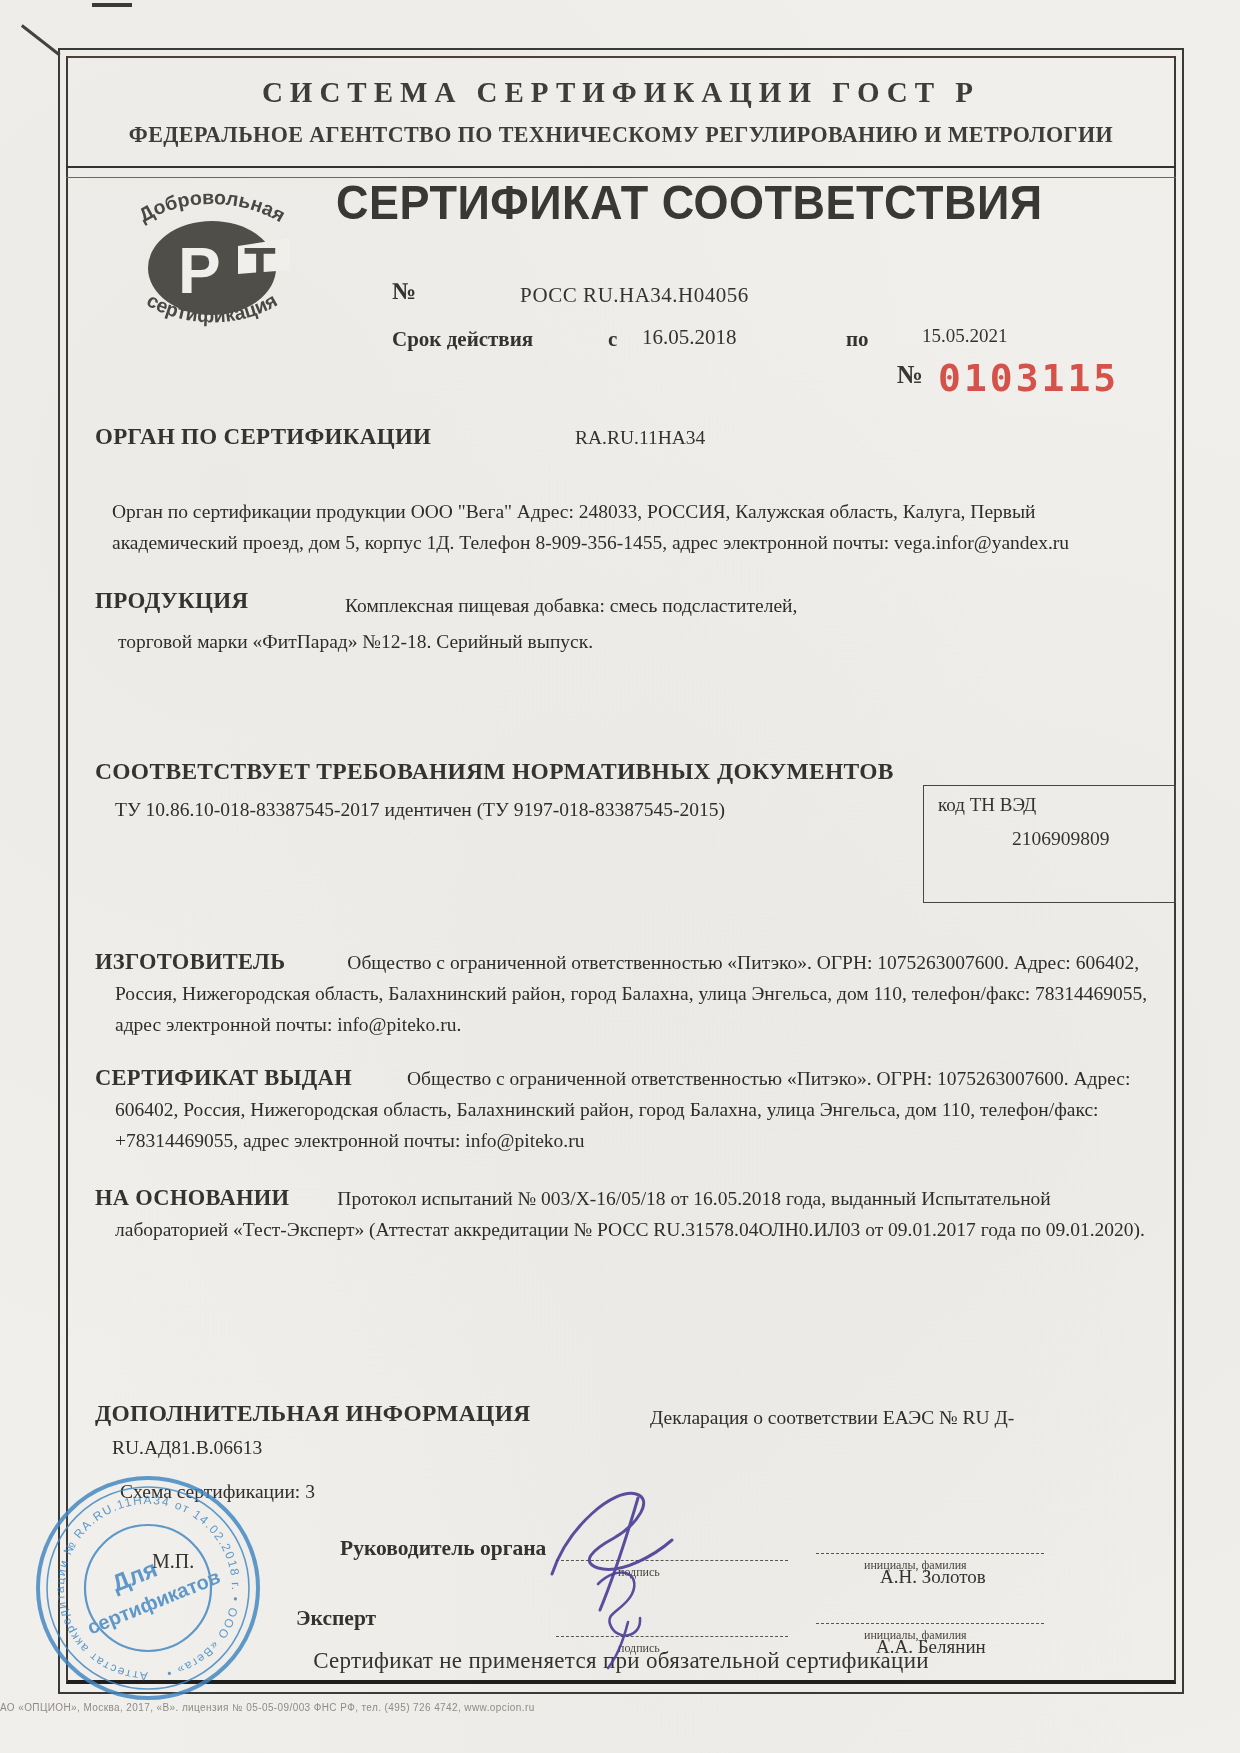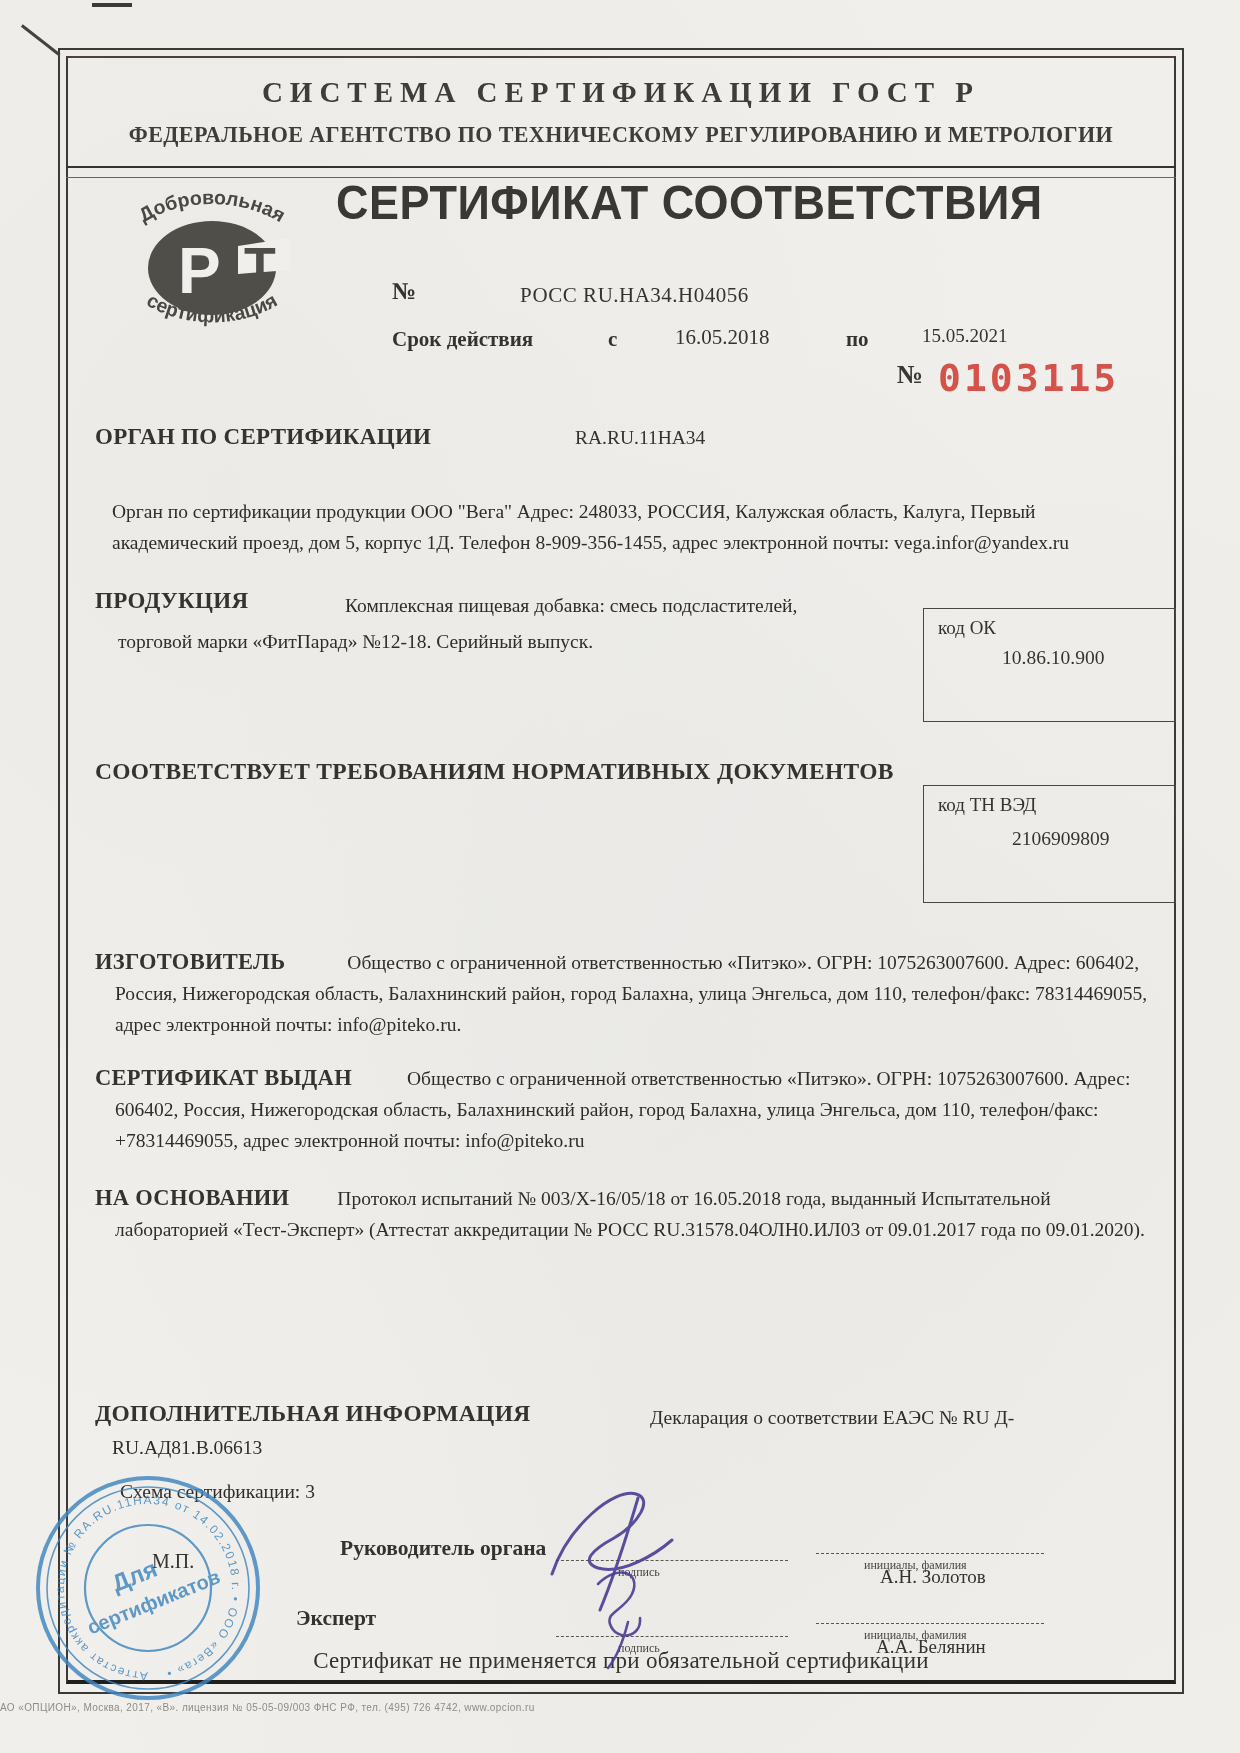--- a/index.html
+++ b/index.html
@@ -111,41 +111,38 @@
     <text x="158" y="104" font-size="52" font-weight="bold" fill="#504e49">Т</text>
   </svg>
 
   <div class="abs doc-title">СЕРТИФИКАТ СООТВЕТСТВИЯ</div>
 
   <div class="abs serif nowrap" style="left:392px;top:278px;font-size:24px;font-weight:bold;z-index:2;">№</div>
   <div class="abs serif nowrap" style="left:520px;top:283px;font-size:21px;letter-spacing:.5px;z-index:2;">РОСС RU.НА34.Н04056</div>
 
   <div class="abs serif nowrap" style="left:392px;top:327px;font-size:21px;font-weight:600;z-index:2;">Срок действия</div>
   <div class="abs serif nowrap" style="left:608px;top:327px;font-size:21px;font-weight:600;z-index:2;">с</div>
-  <div class="abs serif nowrap" style="left:642px;top:325px;font-size:21px;z-index:2;margin-left:33px;">16.05.2018</div>
+  <div class="abs serif nowrap" style="left:642px;top:325px;font-size:21px;z-index:2;">16.05.2018</div>
   <div class="abs serif nowrap" style="left:846px;top:327px;font-size:21px;font-weight:600;z-index:2;">по</div>
   <div class="abs serif nowrap" style="left:922px;top:325px;font-size:19px;z-index:2;">15.05.2021</div>
 
   <div class="abs serif nowrap" style="left:897px;top:360px;font-size:26px;font-weight:bold;color:#3a3834;z-index:2;">№</div>
   <div class="abs red-num nowrap" style="left:938px;top:356px;z-index:2;">0103115</div>
 
   <div class="abs heading nowrap" style="left:95px;top:424px;z-index:2;">ОРГАН ПО СЕРТИФИКАЦИИ</div>
   <div class="abs serif nowrap" style="left:575px;top:427px;font-size:19.5px;z-index:2;">RA.RU.11НА34</div>
   <div class="abs body-text" style="left:112px;top:496px;width:1020px;z-index:2;">Орган по сертификации продукции ООО "Вега" Адрес: 248033, РОССИЯ, Калужская область, Калуга, Первый академический проезд, дом 5, корпус 1Д. Телефон 8-909-356-1455, адрес электронной почты: vega.infor@yandex.ru</div>
 
   <div class="abs heading nowrap" style="left:95px;top:588px;z-index:2;">ПРОДУКЦИЯ</div>
   <div class="abs body-text nowrap" style="left:345px;top:590px;z-index:2;">Комплексная пищевая добавка: смесь подсластителей,</div>
   <div class="abs body-text nowrap" style="left:118px;top:626px;z-index:2;">торговой марки «ФитПарад» №12-18. Серийный выпуск.</div>
 
-  <div class="abs code-box" style="left:923px;top:608px;width:253px;height:114px;">
-    <div class="clabel serif nowrap">код ОК</div>
-    <div class="cvalue serif nowrap" style="left:78px;top:38px;">10.86.10.900</div>
-  </div>
 
   <div class="abs heading nowrap" style="left:95px;top:758px;font-size:23.5px;z-index:2;">СООТВЕТСТВУЕТ ТРЕБОВАНИЯМ НОРМАТИВНЫХ ДОКУМЕНТОВ</div>
+  <div class="abs body-text nowrap" style="left:115px;top:794px;z-index:2;">ТУ 10.86.10-018-83387545-2017 идентичен (ТУ 9197-018-83387545-2015)</div>
 
   <div class="abs code-box" style="left:923px;top:785px;width:253px;height:118px;">
     <div class="clabel serif nowrap">код ТН ВЭД</div>
     <div class="cvalue serif nowrap" style="left:88px;top:42px;">2106909809</div>
   </div>
 
   <div class="para" style="left:95px;top:946px;width:1052px;">
     <span class="heading" style="margin-right:62px;">ИЗГОТОВИТЕЛЬ</span><span>Общество с ограниченной ответственностью «Питэко». ОГРН: 1075263007600. Адрес: 606402, Россия, Нижегородская область, Балахнинский район, город Балахна, улица Энгельса, дом 110, телефон/факс: 78314469055, адрес электронной почты: info@piteko.ru.</span>
   </div>
 

